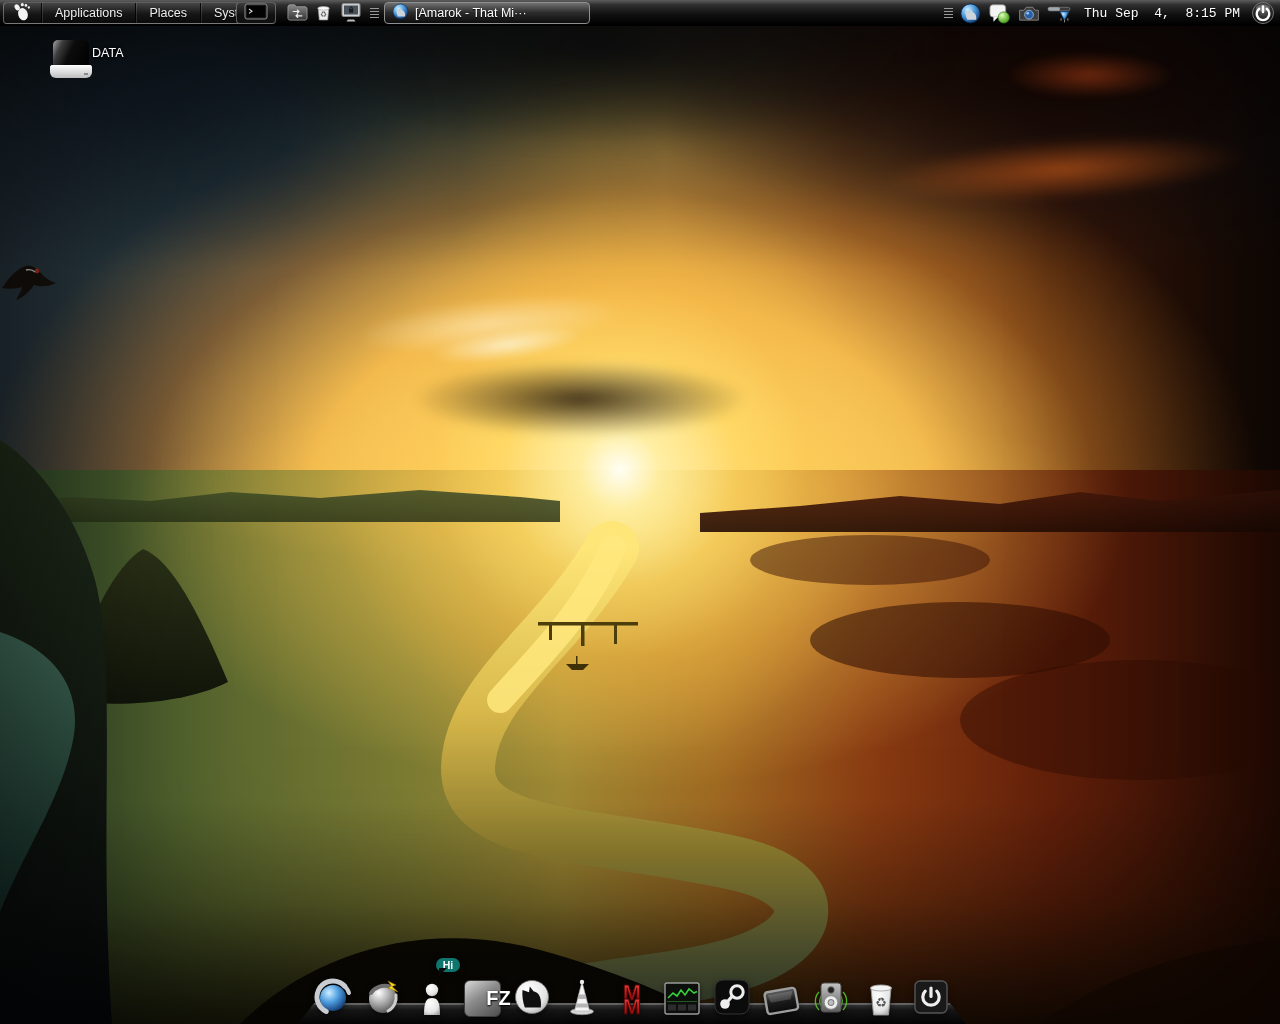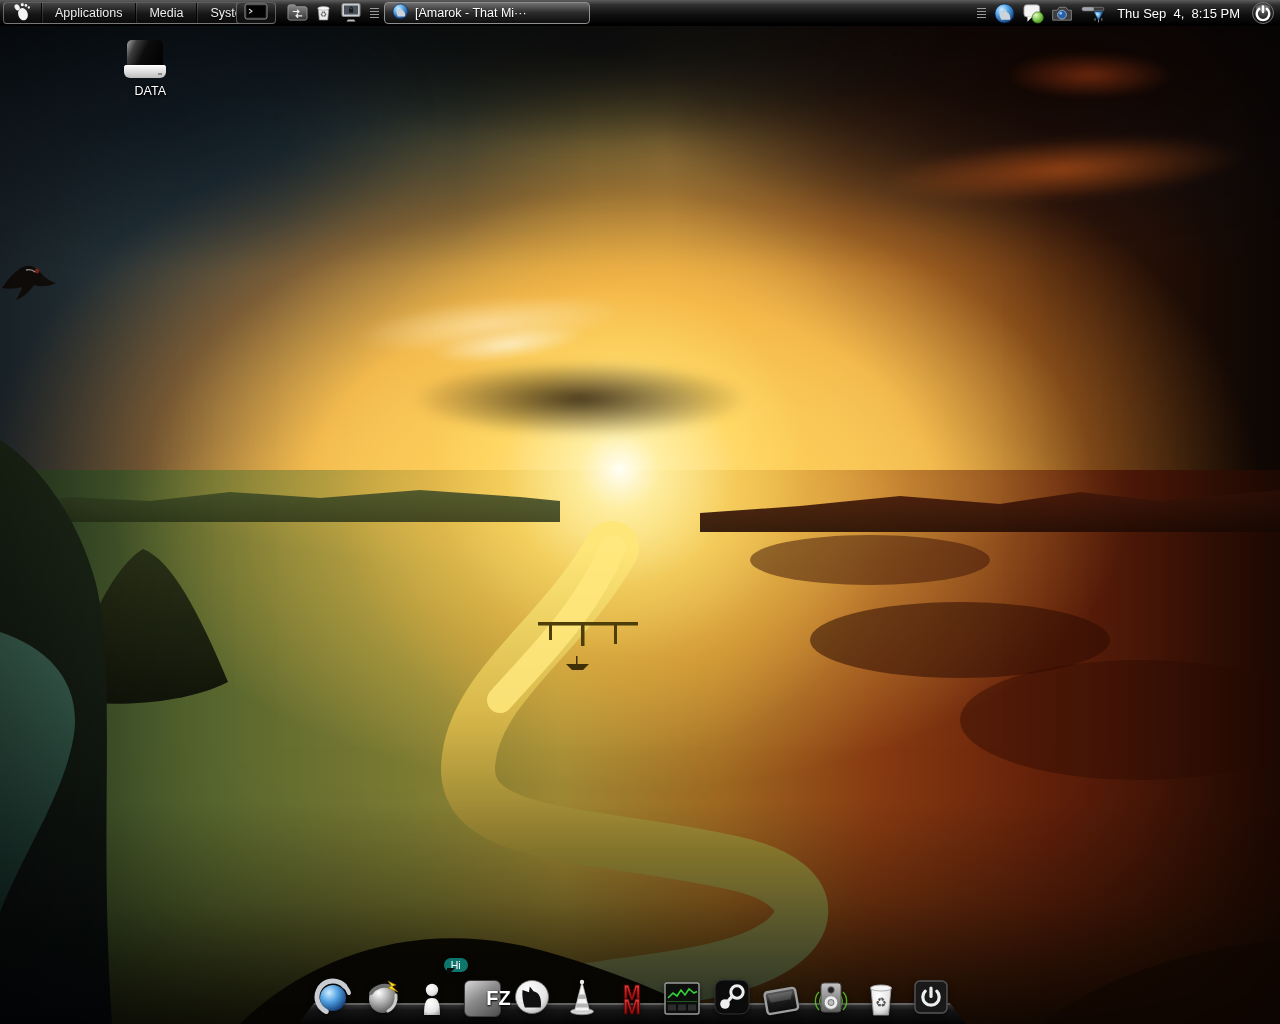--- a/index.html
+++ b/index.html
@@ -47,25 +47,25 @@
   .grip { width:9px; height:11px;
     background:repeating-linear-gradient(180deg,#9a9a9a 0 1px, rgba(0,0,0,0) 1px 3px); }
   .grip.abs { position:absolute; top:8px; }
   .task-btn { position:absolute; left:384px; top:2px; width:206px; height:22px;
     border:1px solid #8f8f8f; border-radius:4px;
     background:linear-gradient(#707070,#2c2c2c 48%,#0d0d0d);
     display:flex; align-items:center; gap:6px; padding:0 7px; color:#fff; }
   .task-btn .tb-title { white-space:nowrap; overflow:hidden; text-shadow:0 1px 1px #000; }
   #panel-right { position:absolute; right:5px; top:0; height:26px; display:flex; align-items:center; gap:7px; }
   .tray-ico { width:22px; height:22px; display:flex; align-items:center; justify-content:center; }
-  #clock { color:#fff; font-size:13px; white-space:pre; text-shadow:0 1px 1px #000; padding:0 4px; }
+  #clock { color:#fff; font-size:13px; white-space:pre; text-shadow:0 1px 1px #000; padding:0 4px;font-family:Liberation Mono, monospace; }
   #power-button { width:24px; height:24px; }
 
   
-  .d-item { position:absolute; left:50px; width:116px; display:flex; flex-direction:column; align-items:flex-end; z-index:20; }
+  .d-item { position:absolute; left:50px; width:116px; display:flex; flex-direction:row; align-items:flex-start; z-index:20; }
   #d-item-0 { top:40px; } #d-item-1 { top:136px; }
   .d-label { margin-top:6px; color:#fff; font-size:12.5px; text-shadow:0 1px 2px rgba(0,0,0,0.95), 0 0 3px rgba(0,0,0,0.7); white-space:nowrap; }
   .drive { width:42px; height:38px; position:relative; }
   .drive .dtop { position:absolute; top:0; left:3px; right:3px; height:25px; border-radius:5px 5px 1px 1px;
     background:linear-gradient(115deg,#a8a8a8 0%,#3c3c3c 22%,#0c0c0c 48%,#000 100%); }
   .drive .dbase { position:absolute; bottom:0; left:0; right:0; height:13px; border-radius:3px 3px 6px 6px;
     background:linear-gradient(#fdfdfd,#d9d9d9 60%,#bcbcbc); box-shadow:inset 0 1px 0 #fff; }
   .drive .dbase::after { content:''; position:absolute; right:4px; bottom:3px; width:4px; height:2px; background:#8a8a8a; }
 
   
@@ -74,22 +74,22 @@
     background:linear-gradient(180deg,#3d3d3d 0%,#151515 35%,#040404 100%);
     clip-path:polygon(16px 0, calc(100% - 16px) 0, 100% 100%, 0 100%); }
   #dock-slab::before { content:''; position:absolute; top:0; left:16px; right:16px; height:2px; background:rgba(255,255,255,0.22); }
   #dock-icons { position:absolute; left:14px; right:14px; bottom:7px; display:flex; justify-content:space-between; align-items:flex-end; }
   .di { position:relative; width:42px; height:44px; display:flex; align-items:flex-end; justify-content:center;
     filter:drop-shadow(0 3px 3px rgba(0,0,0,0.5)); }
   .fz-box { width:37px; height:37px; border-radius:6px; border:1px solid #3c3c3c;
     background:linear-gradient(145deg,#d8d8d8,#8a8a8a 45%,#4e4e4e);
     display:flex; align-items:center; justify-content:center;
     color:#fff; font-size:20px; font-weight:bold; text-shadow:0 1px 2px #000, 1px 0 1px #222;padding-left:32px; }
-  .hi-bubble { position:absolute; top:-15px; left:32px; background:#0f766e; color:#fff;
-    font-size:10.5px; font-weight:normal; padding:1px 7px; border-radius:8px; }
+  .hi-bubble { position:absolute; top:-15px; left:24px; background:#0f766e; color:#fff;
+    font-size:10.5px; font-weight:bold; padding:1px 7px; border-radius:8px; }
   .hi-bubble::after { content:''; position:absolute; left:3px; bottom:-4px; border:4px solid transparent; border-top-color:#0a0a0a; border-left-color:#0a0a0a; }
 </style>
 </head>
 <body>
 
 <svg width="0" height="0" style="position:absolute">
   <defs>
     <radialGradient id="gBlue" cx="35%" cy="30%" r="80%">
       <stop offset="0" stop-color="#cfeeff"></stop>
         <stop offset="0.45" stop-color="#4f9fe0"></stop>
@@ -223,21 +223,21 @@
             <circle cx="10.8" cy="3.8" r="1.6"></circle>
               <circle cx="14.6" cy="4.6" r="1.4"></circle>
               <circle cx="17.6" cy="6.8" r="1.2"></circle>
           </svg>
         </span>
       </div>
       <div class="menu-item">
           <span>Applications</span>
         </div>
       <div class="menu-item">
-          <span>Media</span>
+          <span>Places</span>
         </div>
       <div class="menu-item">
           <span>System</span>
         </div>
     </div>
 
     <div class="launcher-frame">
       <span>
         <svg width="24" height="18" viewBox="0 0 24 18">
           <rect x="1" y="1" width="22" height="15" rx="2" fill="#181818" stroke="#8f8f8f"></rect>

